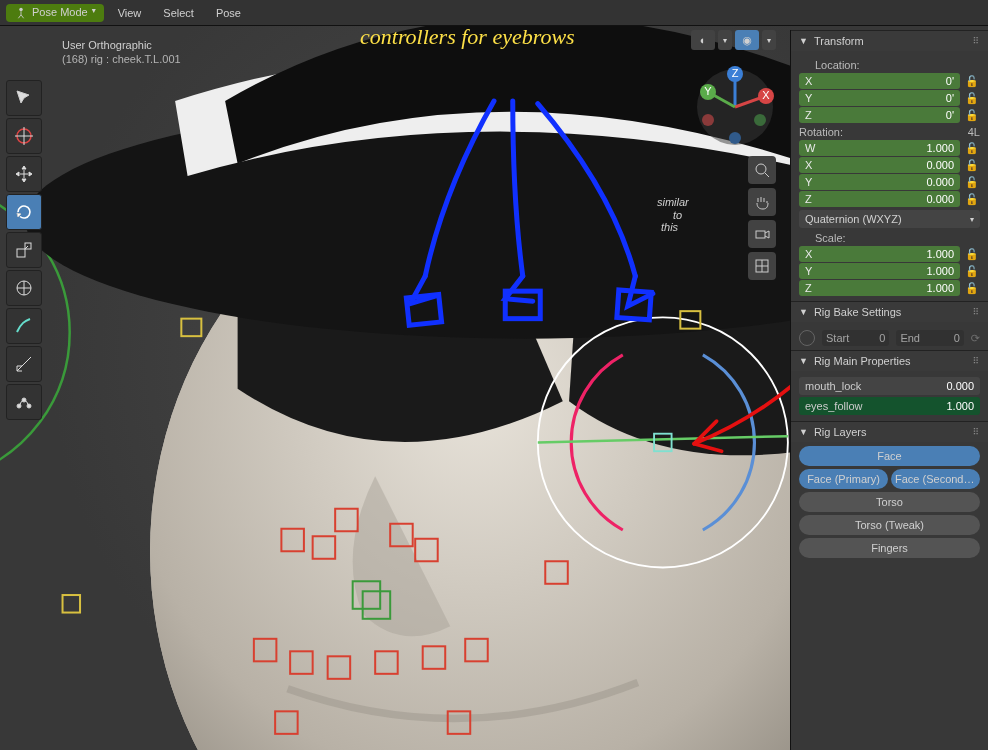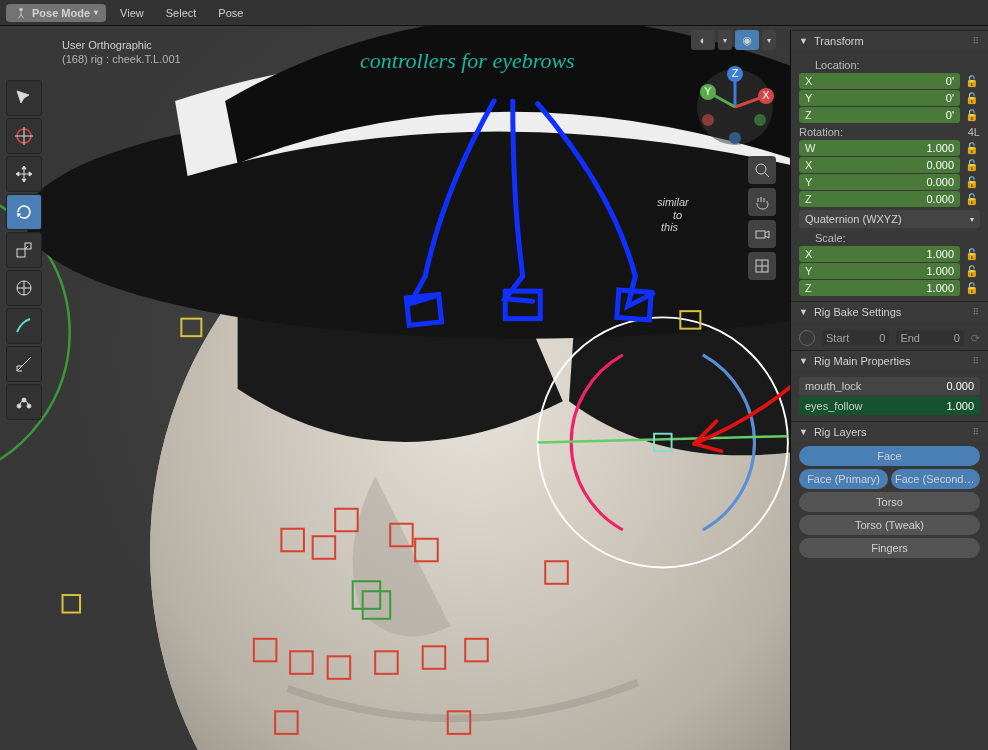--- a/index.html
+++ b/index.html
@@ -1,20 +1,20 @@
 <!DOCTYPE html>
 <html><head>
 <meta charset="utf-8">
 <style>
   * { box-sizing: border-box; margin:0; padding:0; font-family: sans-serif; font-size:11px; color:#d0d0d0; }
   body { background:#2a2a2a; width:988px; height:750px; overflow:hidden; position:relative; }
   .root { display:flex; flex-direction:column; width:100%; height:100%; }
 
   .topbar { display:flex; height:26px; background:#333; align-items:center; padding:0 6px; gap:6px; border-bottom:1px solid #111; }
-  .mode-select { display:flex; align-items:center; gap:4px; background:#737373; border-radius:4px; padding:2px 8px;font-weight:bold; }
+  .mode-select { display:flex; gap:4px; background:#4d7c0f; border-radius:4px; padding:2px 8px; }
   .mode-select svg { width:14px; height:14px; }
   .top-menu-item { padding:4px 8px; }
 
   .main { flex:1; display:flex; }
   .viewport-wrap { position:relative; flex:1; background:#3b3b3b; }
   .viewport { position:absolute; inset:0; background: radial-gradient(circle at 50% 45%, #4a4a4a 0%, #383838 70%); }
   .viewport-canvas { position:absolute; inset:0; }
 
   .left-tools { position:absolute; top:60px; left:6px; display:flex; flex-direction:column; gap:2px; }
   .left-tools .tool { width:36px; height:36px; background:#333; border:1px solid #222; border-radius:3px; display:flex; align-items:center; justify-content:center; }
@@ -23,21 +23,21 @@
 
   .overlay-info { position:absolute; top:12px; left:62px; line-height:1.3; pointer-events:none; }
   .overlay-info .line1 { color:#d0d0d0; font-size:11px; }
   .overlay-info .line2 { color:#b4b4b4; font-size:11px; }
 
   .gizmo-cluster { position:absolute; top:40px; right:212px; width:82px; height:82px; }
   .mini-buttons { position:absolute; top:130px; right:212px; display:flex; flex-direction:column; gap:4px; }
   .mini-buttons .mb { width:28px; height:28px; background:#424242; border-radius:4px; display:flex; align-items:center; justify-content:center; }
 
   .handwrite { position:absolute; font-family: 'Comic Sans MS', cursive; pointer-events:none; }
-  .hw-blue { color:#14b8a6; font-size:22px; font-style:italic;margin-top:24px; }
+  .hw-blue { color:#fde047; font-size:22px; font-style:italic; }
   .hw-red { color:#e51010; font-size:20px; font-style:italic; }
 
   .header-icons-right { position:absolute; top:4px; right:212px; display:flex; gap:3px; }
   .hi-btn { width:24px; height:20px; background:#424242; border-radius:3px; display:flex; align-items:center; justify-content:center; }
   .hi-btn.blue { background:#4a7fb5; }
 
   .shading-balls { position:absolute; top:4px; right:8px; display:flex; gap:3px; }
   .shading-balls .ball { width:22px; height:22px; border-radius:11px; border:1px solid #222; }
 
   .sidebar { width:198px; background:#383838; border-left:1px solid #111; overflow:hidden; display:flex; flex-direction:column; position:absolute; top:30px; right:0; bottom:0; }

